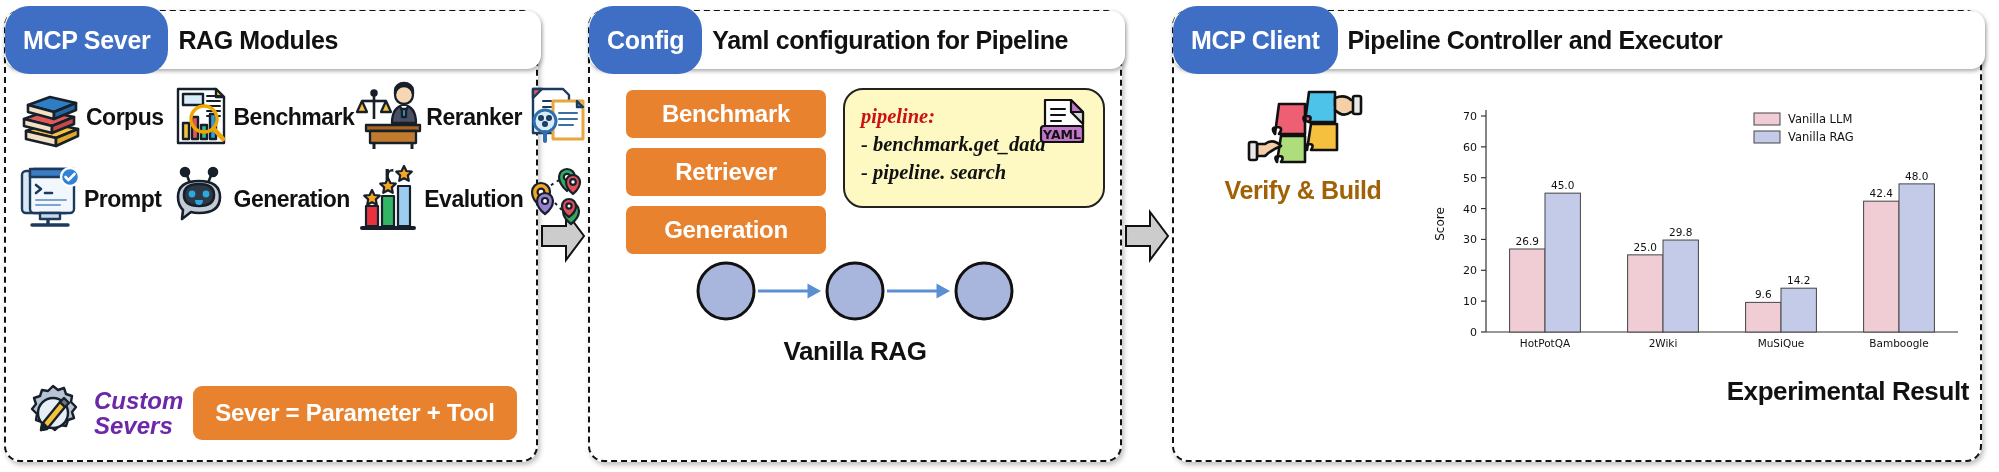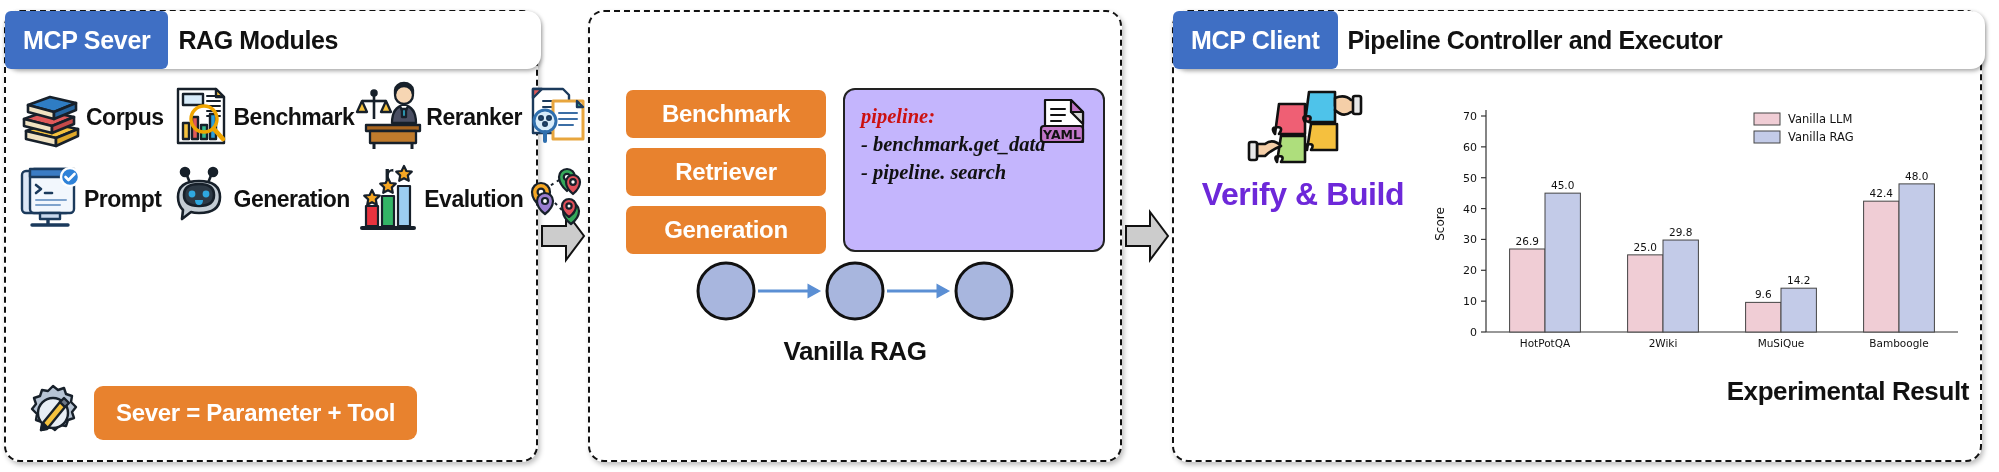--- a/index.html
+++ b/index.html
@@ -44,25 +44,25 @@
   }
   .panel-1 .panel-header { width: 536px; }
   .panel-2 .panel-header { width: 536px; }
   .panel-3 .panel-header { width: 812px; }
 
   .tag {
     background: #3f6fc4;
     color: #fff;
     font-weight: bold;
     font-size: 25px;
-    height: 58px;
+    height: 68px;
     display: flex;
     align-items: center;
     justify-content: center;
-    border-radius: 6px;
+    border-radius: 24px;
     padding: 0 18px;
     letter-spacing: -0.3px;
     flex: none;
   }
   .panel-title {
     font-weight: bold;
     font-size: 25px;
     color: #111;
     padding-left: 10px;
     letter-spacing: -0.4px;
@@ -148,24 +148,24 @@
     font-weight: bold;
     font-size: 24px;
     text-align: center;
     padding: 10px 0;
     border-radius: 7px;
     letter-spacing: -0.3px;
   }
   .code-box {
     position: absolute;
     top: 8px; left: 253px;
-    width: 262px; height: 164px;
-    background: #c4b5fd;
+    width: 262px; height: 120px;
+    background: #fef9c3;
     border: 2.5px solid #222;
-    border-radius: 12px;
+    border-radius: 20px;
     padding: 12px 12px 8px 16px;
   }
   .code-line {
     font-family: "Liberation Serif", serif;
     font-style: italic;
     font-weight: bold;
     font-size: 20.5px;
     color: #111;
     line-height: 1.37;
     white-space: nowrap;
@@ -199,22 +199,22 @@
     width: 230px;
   }
   .client-step {
     display: flex;
     flex-direction: column;
     align-items: center;
   }
   .client-step .glyph { height: 96px; display:flex; align-items:center; justify-content:center;}
   .client-step .slabel {
     font-weight: bold;
-    font-size: 32px;
-    color: #6d28d9;
+    font-size: 25px;
+    color: #a16207;
     letter-spacing: -0.4px;
     margin-top: -2px;
     text-align: right;
   }
   .chart-wrap {
     position: absolute;
     top: 6px; left: 250px;
     width: 545px; height: 300px;
   }
   .chart-caption {
@@ -422,31 +422,39 @@
         <svg width="62" height="62" viewBox="0 0 62 62">
           <g stroke="#17202a" stroke-width="2.4" stroke-linejoin="round">
             <path d="M31 4 l5 4 l6 -2 l2 6 l6 2 l-1 6 l5 5 l-4 5 l2 6 l-6 2 l-2 6 l-6 -1 l-5 5 l-5 -4 l-6 2 l-2 -6 l-6 -2 l1 -6 l-5 -5 l4 -5 l-2 -6 l6 -2 l2 -6 l6 1 Z" fill="#b7c4d4"></path>
             <circle cx="31" cy="31" r="15" fill="#e8eef5"></circle>
             <path d="M20 42 L38 20 l5 5 L25 47 l-6 1 Z" fill="#f5c23e"></path>
             <path d="M38 20 l4 -4 l5 5 l-4 4 Z" fill="#6b7685"></path>
             <path d="M19 48 l2 -7 l5 5 Z" fill="#17202a"></path>
           </g>
         </svg>
       </div>
+      <div class="custom-label">
+        <div>Custom</div>
+        <div>Severs</div>
+      </div>
       <div class="sever-pill">Sever = Parameter + Tool</div>
     </div>
   </div>
 
   <div class="gap-arrow">
     <svg width="46" height="56" viewBox="0 0 46 56">
       <path d="M2 18 H26 V4 L44 28 L26 52 V38 H2 Z" fill="#cccccc" stroke="#111" stroke-width="2"></path>
     </svg>
   </div>
 
   <div class="panel panel-2">
+    <div class="panel-header">
+      <div class="tag">Config</div>
+      <div class="panel-title">Yaml configuration for Pipeline</div>
+    </div>
 
     <div class="cfg-body">
       <div class="cfg-stack">
         <div class="cfg-item">Benchmark</div>
         <div class="cfg-item">Retriever</div>
         <div class="cfg-item">Generation</div>
       </div>
 
       <div class="code-box">
         <div class="code-line head">pipeline:</div>

